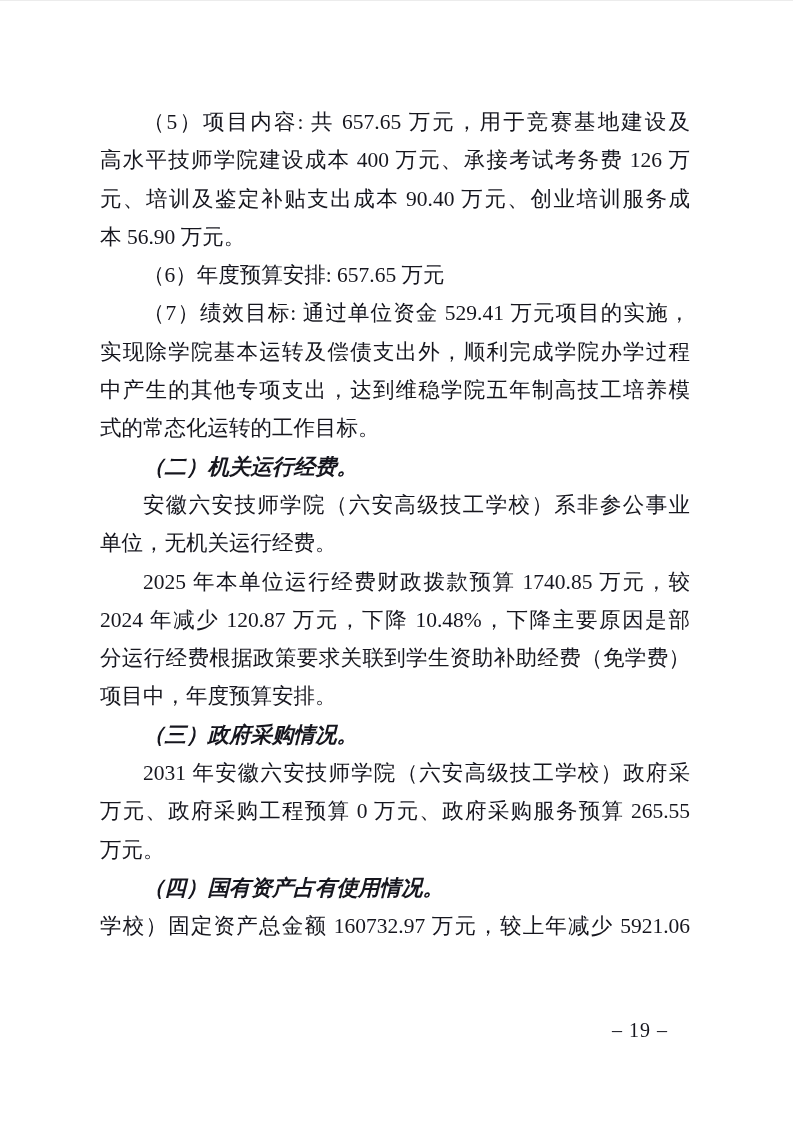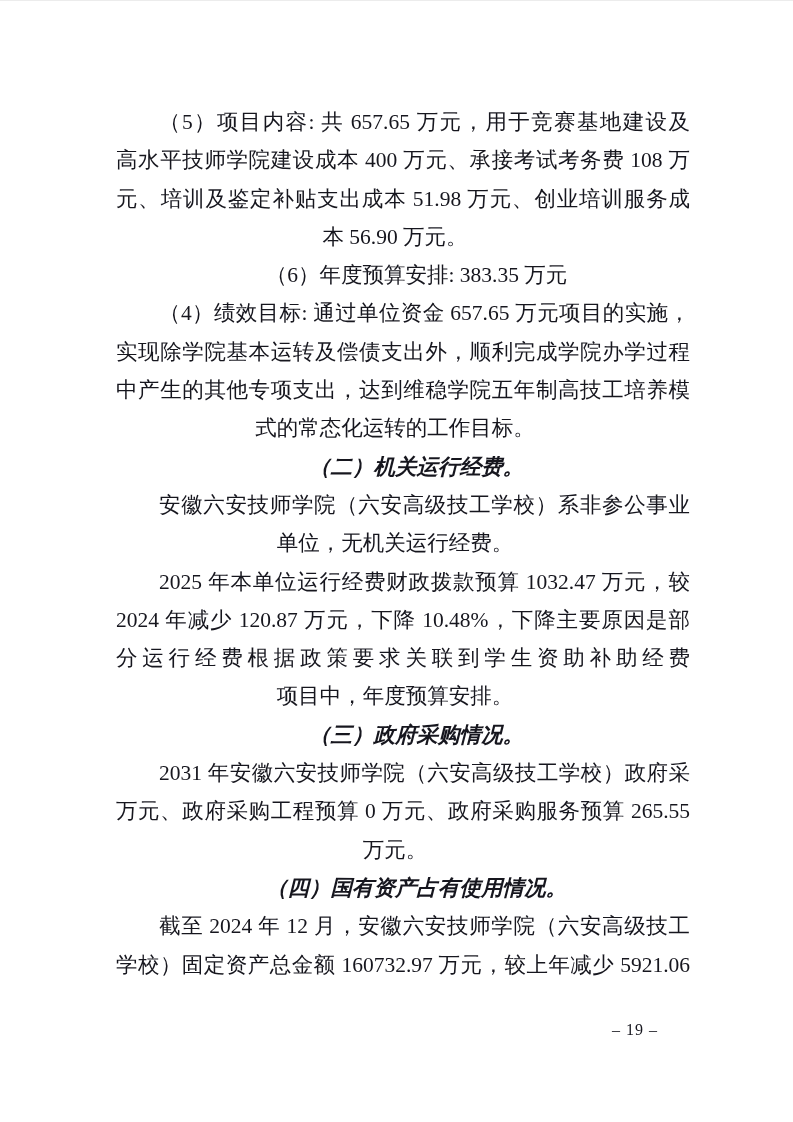--- a/index.html
+++ b/index.html
@@ -19,89 +19,87 @@
     border-top: 1px solid #ececec;
     overflow: hidden;
   }
   .block { margin: 0; }
   .line {
     font-size: 21.5px;
     line-height: 38.3px;
     height: 38.3px;
     overflow: hidden;
     white-space: normal;
-    text-align: center;
+    text-align: left;
     word-break: keep-all;
   }
   .line.just {
     text-align: justify;
     text-align-last: justify;
-    margin-left: 16px;
   }
   .line.first {
     text-indent: 2em;
   }
   .block.heading .line {
     font-weight: bold;
     text-indent: 2em;
     font-style: italic;
   }
   .page-footer {
     position: absolute;
     top: 1019px;
     left: 612px;
-    font-size: 16px;
+    font-size: 20px;
     line-height: 20px;
     color: #16161e;
     letter-spacing: 1px;
   }
 </style>
 </head>
 <body>
 
 <div class="page">
   <main>
       <div class="block body">
         <div class="line first just">（5）项目内容: 共 657.65 万元，用于竞赛基地建设及</div>
-        <div class="line just">高水平技师学院建设成本 400 万元、承接考试考务费 108 万</div>
-        <div class="line just">元、培训及鉴定补贴支出成本 51.98 万元、创业培训服务成</div>
+        <div class="line just">高水平技师学院建设成本 400 万元、承接考试考务费 126 万</div>
+        <div class="line just">元、培训及鉴定补贴支出成本 90.40 万元、创业培训服务成</div>
         <div class="line">本 56.90 万元。</div>
       </div>
       <div class="block body">
-        <div class="line first">（6）年度预算安排: 383.35 万元</div>
+        <div class="line first">（6）年度预算安排: 657.65 万元</div>
       </div>
       <div class="block body">
-        <div class="line first just">（4）绩效目标: 通过单位资金 657.65 万元项目的实施，</div>
+        <div class="line first just">（7）绩效目标: 通过单位资金 529.41 万元项目的实施，</div>
         <div class="line just">实现除学院基本运转及偿债支出外，顺利完成学院办学过程</div>
         <div class="line just">中产生的其他专项支出，达到维稳学院五年制高技工培养模</div>
         <div class="line">式的常态化运转的工作目标。</div>
       </div>
       <div class="block heading">
         <div class="line first">（二）机关运行经费。</div>
       </div>
       <div class="block body">
         <div class="line first just">安徽六安技师学院（六安高级技工学校）系非参公事业</div>
         <div class="line">单位，无机关运行经费。</div>
       </div>
       <div class="block body">
-        <div class="line first just">2025 年本单位运行经费财政拨款预算 1032.47 万元，较</div>
+        <div class="line first just">2025 年本单位运行经费财政拨款预算 1740.85 万元，较</div>
         <div class="line just">2024 年减少 120.87 万元，下降 10.48%，下降主要原因是部</div>
         <div class="line just">分运行经费根据政策要求关联到学生资助补助经费（免学费）</div>
         <div class="line">项目中，年度预算安排。</div>
       </div>
       <div class="block heading">
         <div class="line first">（三）政府采购情况。</div>
       </div>
       <div class="block body">
         <div class="line first just">2031 年安徽六安技师学院（六安高级技工学校）政府采</div>
         <div class="line just">万元、政府采购工程预算 0 万元、政府采购服务预算 265.55</div>
         <div class="line">万元。</div>
       </div>
       <div class="block heading">
         <div class="line first">（四）国有资产占有使用情况。</div>
       </div>
       <div class="block body">
-        <div class="line first just">截至 2024 年 12 月，安徽六安技师学院（六安高级技工</div>
         <div class="line just">学校）固定资产总金额 160732.97 万元，较上年减少 5921.06</div>
       </div>
     </main>
   <div class="page-footer">– 19 –</div>
 </div>
 
 </body></html>

